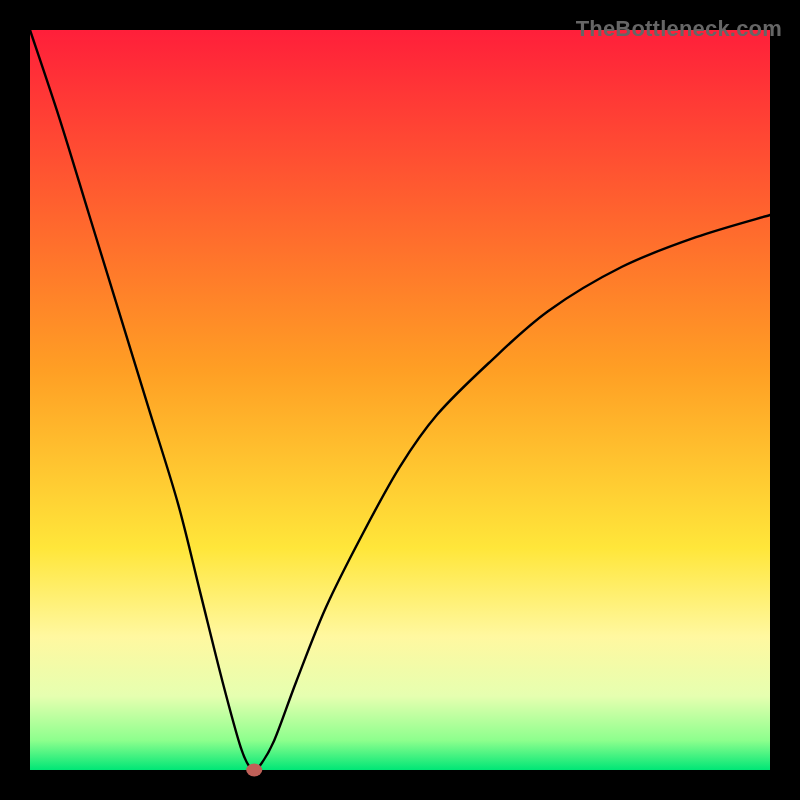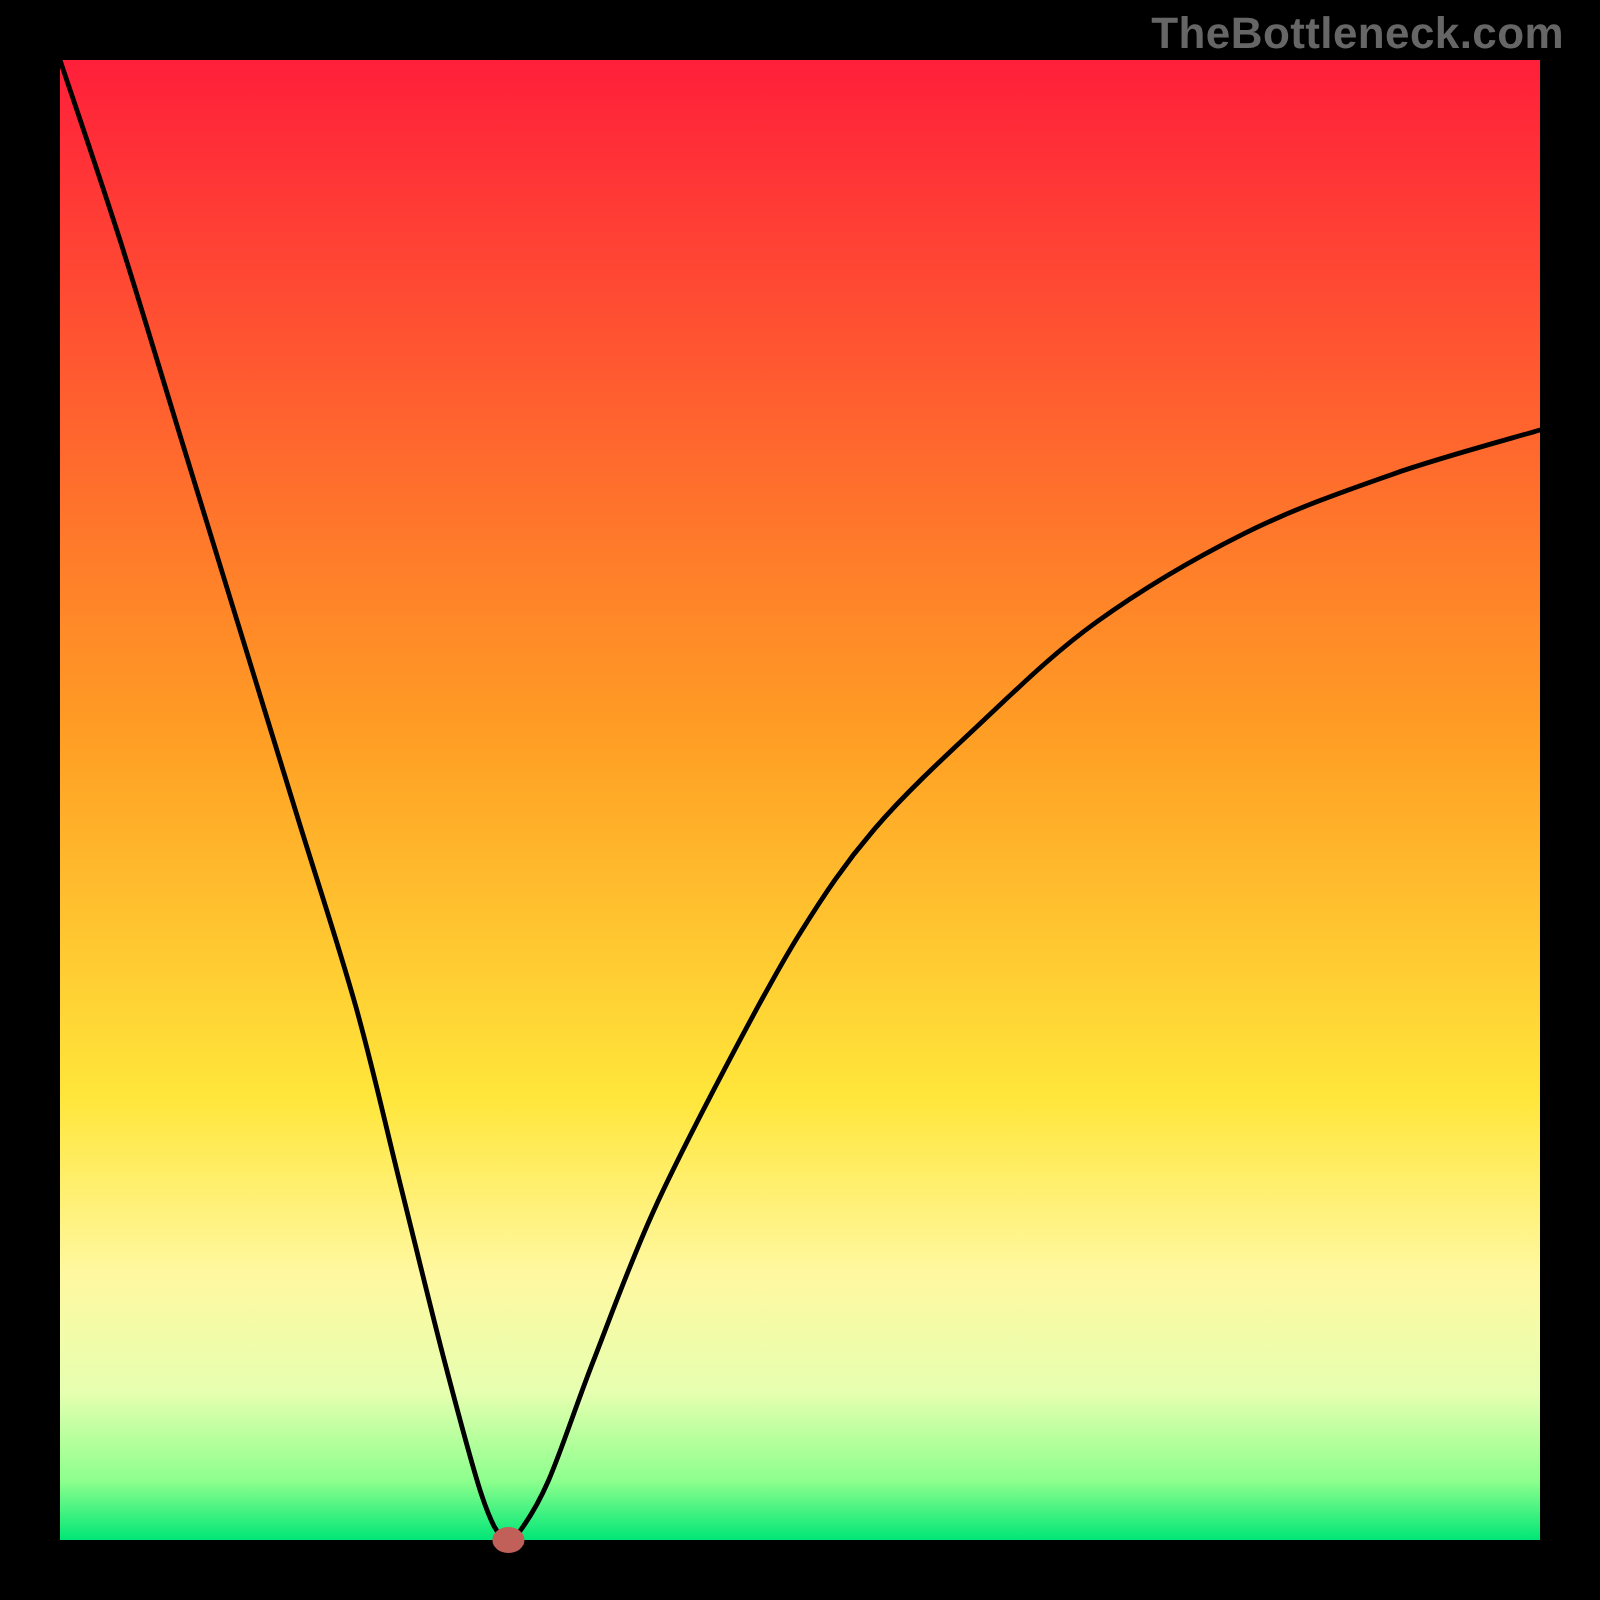--- a/index.html
+++ b/index.html
@@ -12,21 +12,21 @@
   font-family: Arial, Helvetica, sans-serif;
 }
 .frame {
   width: 800px;
   height: 800px;
   background: #000;
   position: relative;
 }
 .watermark {
   position: absolute;
-  top: 4px;
+  top: 16px;
   right: 18px;
   color: #666;
   font-size: 22px;
   font-weight: 600;
   letter-spacing: 0.2px;
   z-index: 5;
 }
 svg {
   display: block;
 }

